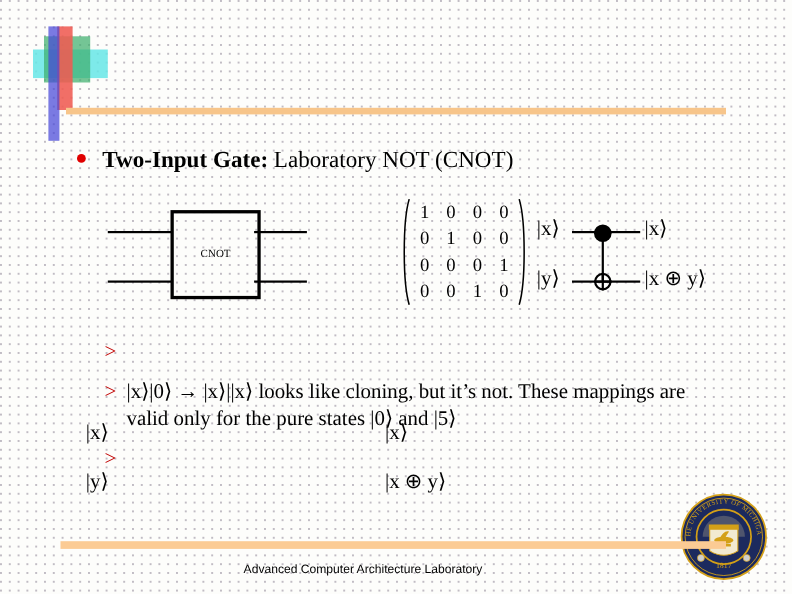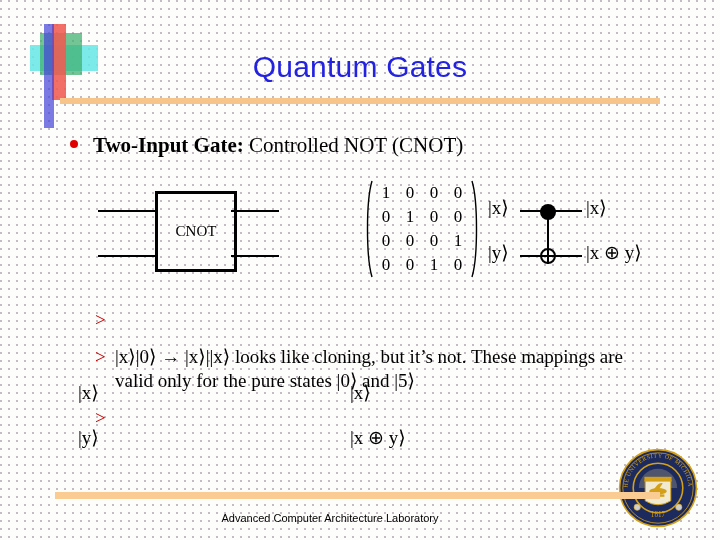--- a/index.html
+++ b/index.html
@@ -84,21 +84,21 @@
   .lbl-out-xy{ position: absolute; left: 280px; top: 241px; }
   .wire { position: absolute; background: #000; height: 2px; }
   .w-in-top   { left: 98px;  top: 210px; width: 58px; }
   .w-in-bot   { left: 98px;  top: 255px; width: 58px; }
   .w-out-top  { left: 231px; top: 210px; width: 48px; }
   .w-out-bot  { left: 231px; top: 255px; width: 48px; }
   .cnot-box {
     position: absolute; left: 155px; top: 191px; width: 76px; height: 75px;
     border: 3px solid #000; background: transparent;
     display: flex; align-items: center; justify-content: center;
-    font-size: 15px; color: #000;
+    font-size: 10px; color: #000;
   }
 
   
   .matrix-wrap {
     position: absolute; left: 363px; top: 179px;
     display: flex; align-items: stretch; font-size: 17px;
   }
   .paren { width: 10px; position: relative; }
   .paren svg { display: block; }
   .matrix-grid {
@@ -160,25 +160,24 @@
 
   <div class="logo-mark">
     <div class="logo-bar-cyan"></div>
     <div class="logo-sq-green"></div>
     <div class="logo-bar-red"></div>
     <div class="logo-bar-blue"></div>
   </div>
 
   <div class="rule-top"></div>
 
-  <div class="title">Quantum Gates</div>
 
   <div class="bullet-row">
     <span class="bullet-dot"></span>
-    <span class="bullet-text"><span class="b">Two-Input Gate:</span><span> Controlled NOT (CNOT)</span></span>
+    <span class="bullet-text"><span class="b">Two-Input Gate:</span><span> Laboratory NOT (CNOT)</span></span>
   </div>
 
   <div class="cnot-box-fig">
     <span class="ket lbl-in-x">|x⟩</span>
     <span class="ket lbl-in-y">|y⟩</span>
     <span class="ket lbl-out-x">|x⟩</span>
     <span class="ket lbl-out-xy">|x ⊕ y⟩</span>
   </div>
   <div class="wire w-in-top"></div>
   <div class="wire w-in-bot"></div>

